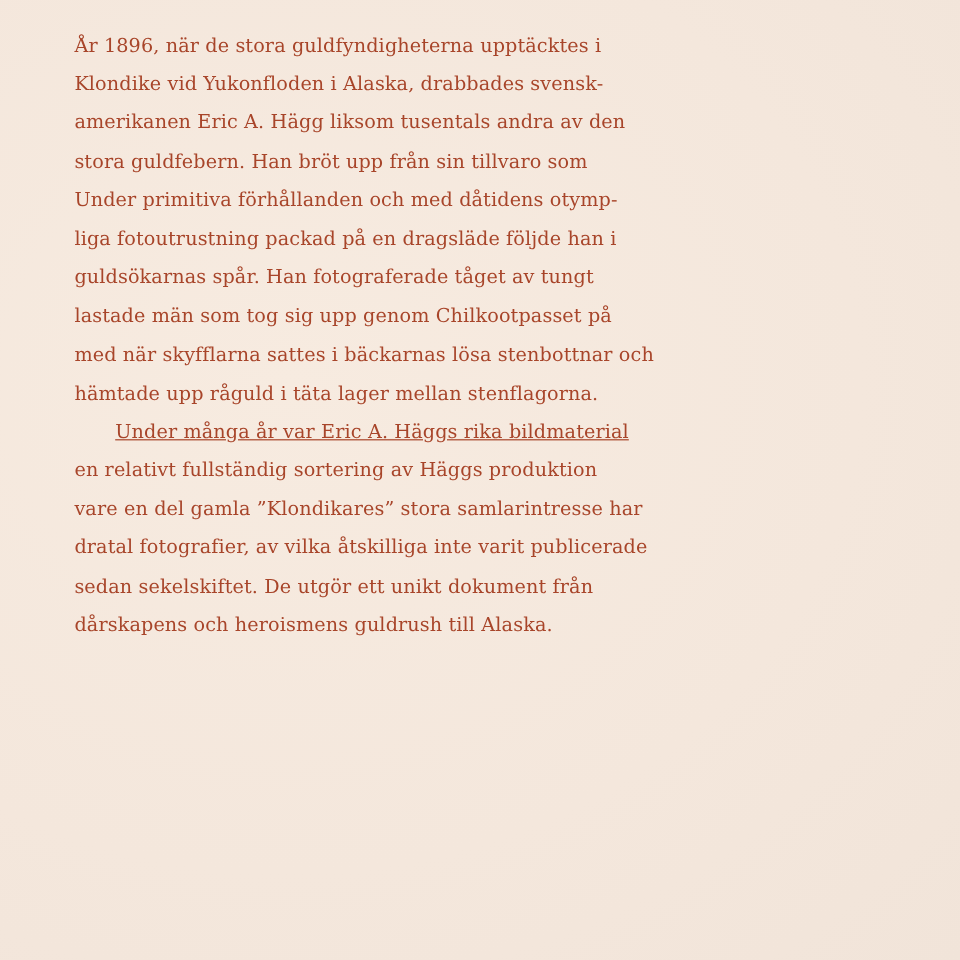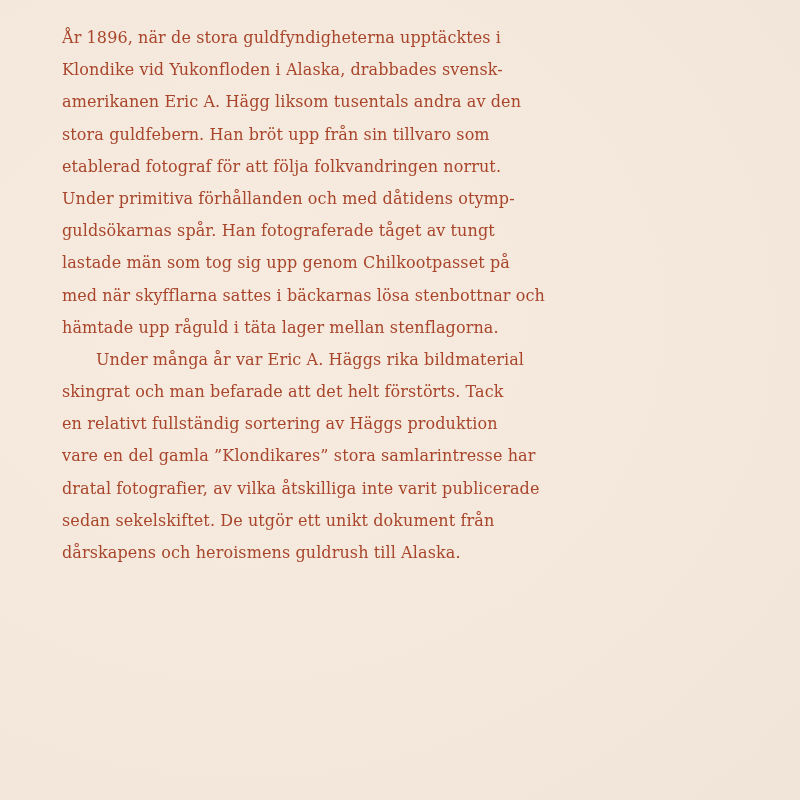--- a/index.html
+++ b/index.html
@@ -25,43 +25,43 @@
       line-height: 32.2px;
       letter-spacing: 0.1px;
     }
     .line {
       display: block;
       white-space: nowrap;
       height: 32.2px;
     }
     .indent {
       padding-left: 34px;
+      text-decoration: underline;
     }
     .paragraph {
       margin: 0;
     }
   </style>
 </head>
 <body>
 
 <div class="page">
   <div class="paragraph">
     <span class="line">År 1896, när de stora guldfyndigheterna upptäcktes i</span>
     <span class="line">Klondike vid Yukonfloden i Alaska, drabbades svensk-</span>
     <span class="line">amerikanen Eric A. Hägg liksom tusentals andra av den</span>
     <span class="line">stora guldfebern. Han bröt upp från sin tillvaro som</span>
-    <span class="line">etablerad fotograf för att följa folkvandringen norrut.</span>
     <span class="line">Under primitiva förhållanden och med dåtidens otymp-</span>
+    <span class="line">liga fotoutrustning packad på en dragsläde följde han i</span>
     <span class="line">guldsökarnas spår. Han fotograferade tåget av tungt</span>
     <span class="line">lastade män som tog sig upp genom Chilkootpasset på</span>
     <span class="line">med när skyfflarna sattes i bäckarnas lösa stenbottnar och</span>
     <span class="line">hämtade upp råguld i täta lager mellan stenflagorna.</span>
   </div>
   <div class="paragraph">
     <span class="line indent">Under många år var Eric A. Häggs rika bildmaterial</span>
-    <span class="line">skingrat och man befarade att det helt förstörts. Tack</span>
     <span class="line">en relativt fullständig sortering av Häggs produktion</span>
     <span class="line">vare en del gamla ”Klondikares” stora samlarintresse har</span>
     <span class="line">dratal fotografier, av vilka åtskilliga inte varit publicerade</span>
     <span class="line">sedan sekelskiftet. De utgör ett unikt dokument från</span>
     <span class="line">dårskapens och heroismens guldrush till Alaska.</span>
   </div>
 </div>
 
 </body></html>

